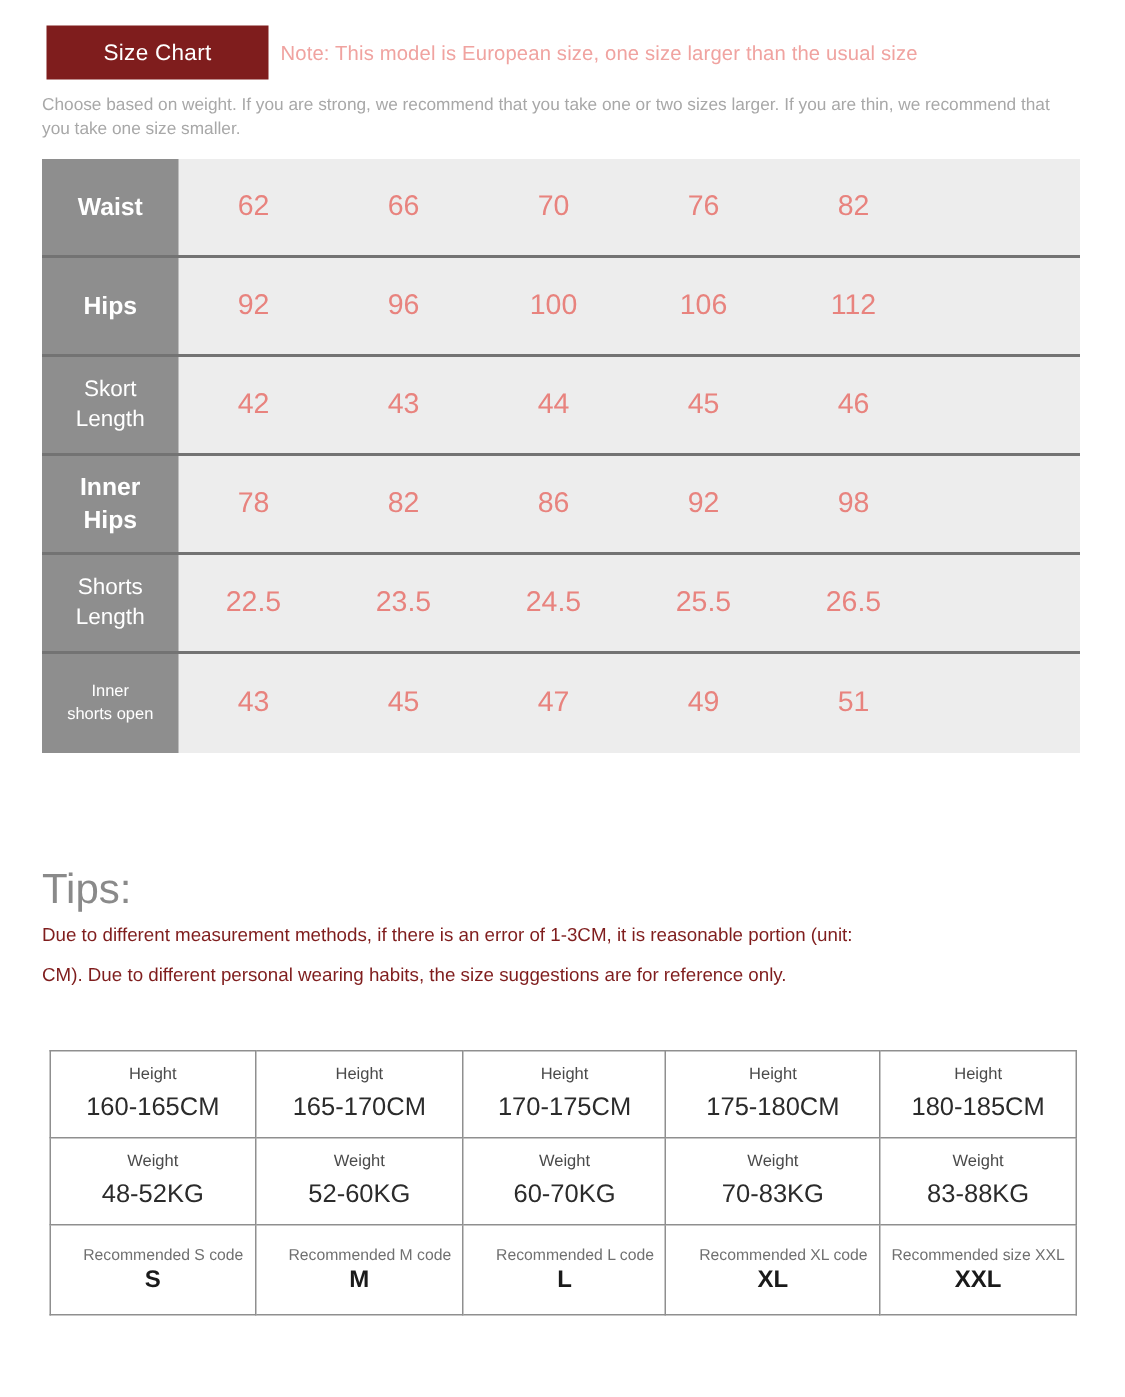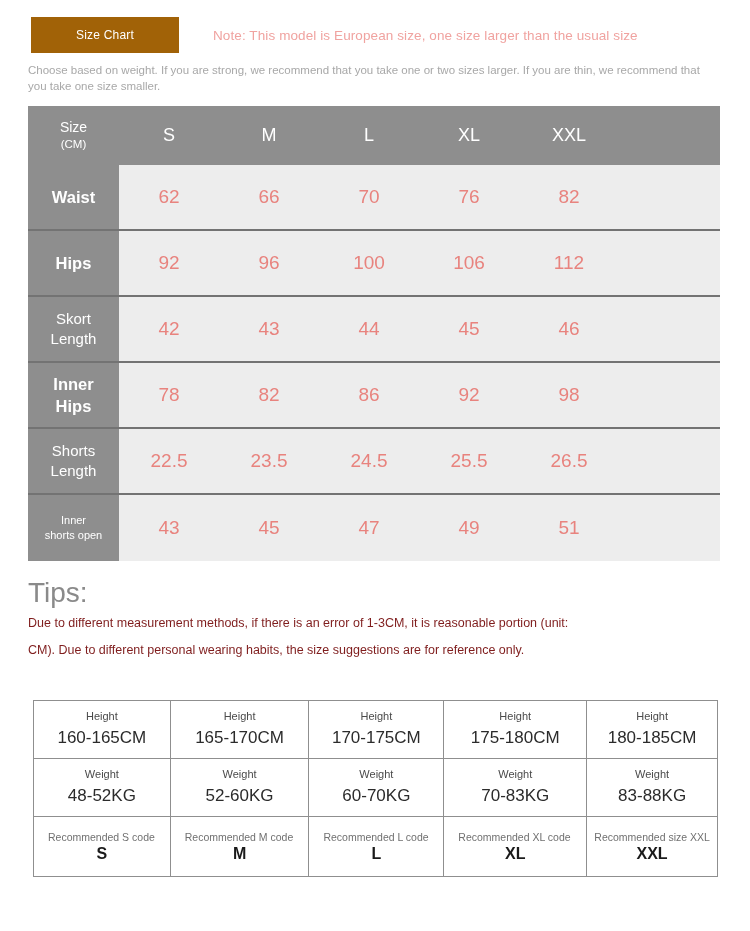--- a/index.html
+++ b/index.html
@@ -25,32 +25,32 @@
     left: 0; top: 17px;
     width: 750px;
     height: 36px;
     display: flex;
     align-items: center;
   }
 
   .size-chart-tab {
     width: 148px;
     height: 36px;
-    background: #a16207;
+    background: #7f1d1d;
     color: #ffffff;
-    font-size: 12px;
+    font-size: 15px;
     display: flex;
     align-items: center;
     justify-content: center;
     margin-left: 31px;
     letter-spacing: 0.2px;
   }
 
   .note-text {
-    margin-left: 34px;
+    margin-left: 8px;
     color: #f0a3a0;
     font-size: 13.5px;
     letter-spacing: 0.1px;
     white-space: nowrap;
   }
 
   
   .intro {
     position: absolute;
     left: 28px; top: 62px;
@@ -171,21 +171,21 @@
     font-size: 17px;
     color: #2b2b2b;
     line-height: 24px;
     margin-top: 2px;
   }
 
   .rec-code-label {
     font-size: 10.5px;
     color: #707070;
     line-height: 13px;
-    text-align: left;
+    text-align: center;
     padding-left: 14px;
   }
 
   .rec-code-label.center { text-align: center; padding-left: 0; }
 
   .rec-code-value {
     font-size: 16px;
     font-weight: bold;
     color: #1a1a1a;
     margin-top: 1px;
@@ -198,34 +198,20 @@
 
   <div class="header-row">
     <div class="size-chart-tab">Size Chart</div>
     <div class="note-text">Note: This model is European size, one size larger than the usual size</div>
   </div>
 
   <div class="intro">Choose based on weight. If you are strong, we recommend that you take one or two sizes larger. If you are thin, we recommend that you take one size smaller.</div>
 
   <div class="size-table">
 
-    <div class="st-row head">
-      <div class="st-label head-label">
-        <div>Size</div>
-        <div class="sub">(CM)</div>
-      </div>
-      <div class="st-cells">
-        <div class="st-cell">S</div>
-        <div class="st-cell">M</div>
-        <div class="st-cell">L</div>
-        <div class="st-cell">XL</div>
-        <div class="st-cell">XXL</div>
-        <div class="st-spacer"></div>
-      </div>
-    </div>
 
     <div class="st-row body">
       <div class="st-label lbl-big">
         <div>Waist</div>
       </div>
       <div class="st-cells">
         <div class="st-cell">62</div>
         <div class="st-cell">66</div>
         <div class="st-cell">70</div>
         <div class="st-cell">76</div>

